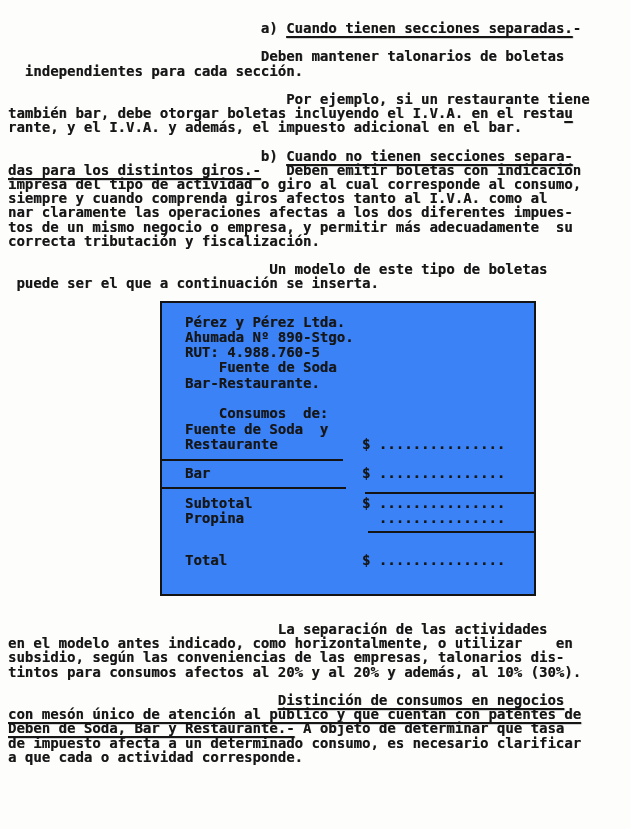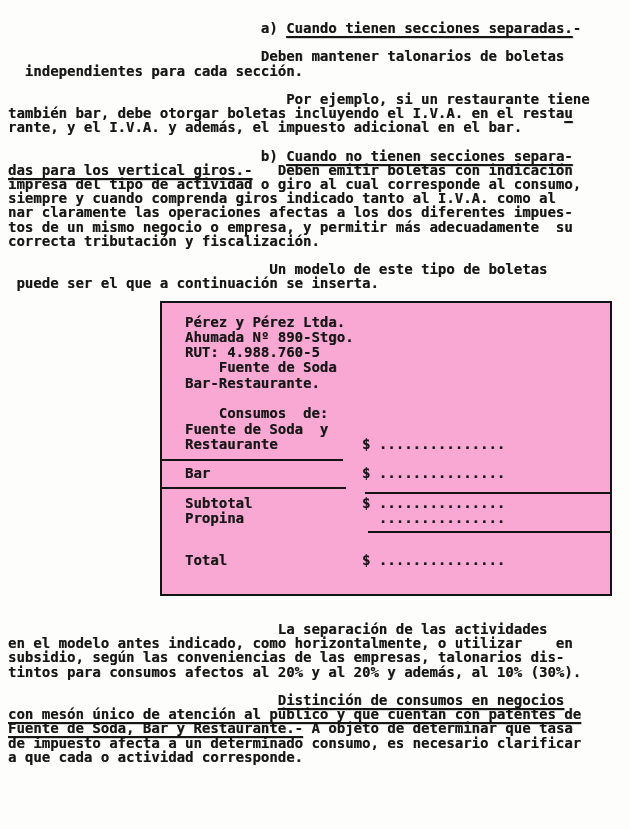--- a/index.html
+++ b/index.html
@@ -22,25 +22,25 @@
     line-height:14.2px;
     height:14.2px;
   }
   .u{
     text-decoration:underline;
     text-decoration-thickness:1.6px;
     text-underline-offset:2.5px;
   }
   .receipt{
     box-sizing:border-box;
-    width:452px;
+    width:376px;
     margin:10px 4px 26px 152px;
     border:2.5px solid #141414;
     padding:12px 10px 10px 23px;
-    background:#f9a8d4;
+    background:#3b82f6;
   }
   .receipt .line{
     line-height:15.3px;
     height:15.3px;
   }
   .rule{height:2px;background:#141414;}
   .rule-left {width:181px;margin:7px 0 5px -23px;}
   .rule-left2 {width:184px;margin:5px 0 3px -23px;}
   .rule-right2{margin:0 -10px 2px 180px;}
   .rule-right {margin:5px -10px 5px 183px;}
@@ -53,23 +53,23 @@
       <div class="line"><span>                              a) </span><span class="u">Cuando tienen secciones separadas.</span><span>-</span></div>
       <div class="line">&nbsp;</div>
       <div class="line"><span>                              Deben mantener talonarios de boletas</span></div>
       <div class="line"><span>  independientes para cada sección.</span></div>
       <div class="line">&nbsp;</div>
       <div class="line"><span>                                 Por ejemplo, si un restaurante tiene</span></div>
       <div class="line"><span>también bar, debe otorgar boletas incluyendo el I.V.A. en el resta</span><span class="u">u</span></div>
       <div class="line"><span>rante, y el I.V.A. y además, el impuesto adicional en el bar.</span></div>
       <div class="line">&nbsp;</div>
       <div class="line"><span>                              b) </span><span class="u">Cuando no tienen secciones separa-</span></div>
-      <div class="line"><span class="u">das para los vertical giros.-</span><span>   Deben emitir boletas con indicación</span></div>
+      <div class="line"><span class="u">das para los distintos giros.-</span><span>   Deben emitir boletas con indicación</span></div>
       <div class="line"><span>impresa del tipo de actividad o giro al cual corresponde al consumo,</span></div>
-      <div class="line"><span>siempre y cuando comprenda giros indicado tanto al I.V.A. como al</span></div>
+      <div class="line"><span>siempre y cuando comprenda giros afectos tanto al I.V.A. como al</span></div>
       <div class="line"><span>nar claramente las operaciones afectas a los dos diferentes impues-</span></div>
       <div class="line"><span>tos de un mismo negocio o empresa, y permitir más adecuadamente  su</span></div>
       <div class="line"><span>correcta tributación y fiscalización.</span></div>
       <div class="line">&nbsp;</div>
       <div class="line"><span>                               Un modelo de este tipo de boletas</span></div>
       <div class="line"><span> puede ser el que a continuación se inserta.</span></div>
     </div>
 
   <div class="receipt">
     <div>
@@ -96,17 +96,17 @@
   </div>
 
   <div>
       <div class="line"><span>                                La separación de las actividades</span></div>
       <div class="line"><span>en el modelo antes indicado, como horizontalmente, o utilizar    en</span></div>
       <div class="line"><span>subsidio, según las conveniencias de las empresas, talonarios dis-</span></div>
       <div class="line"><span>tintos para consumos afectos al 20% y al 20% y además, al 10% (30%).</span></div>
       <div class="line">&nbsp;</div>
       <div class="line"><span>                                </span><span class="u">Distinción de consumos en negocios</span></div>
       <div class="line"><span class="u">con mesón único de atención al público y que cuentan con patentes de</span></div>
-      <div class="line"><span class="u">Fuente de Soda, Bar y Restaurante.-</span><span> A objeto de determinar que tasa</span></div>
+      <div class="line"><span class="u">Deben de Soda, Bar y Restaurante.-</span><span> A objeto de determinar que tasa</span></div>
       <div class="line"><span>de impuesto afecta a un determinado consumo, es necesario clarificar</span></div>
       <div class="line"><span>a que cada o actividad corresponde.</span></div>
     </div>
 </div>
 
 </body></html>

